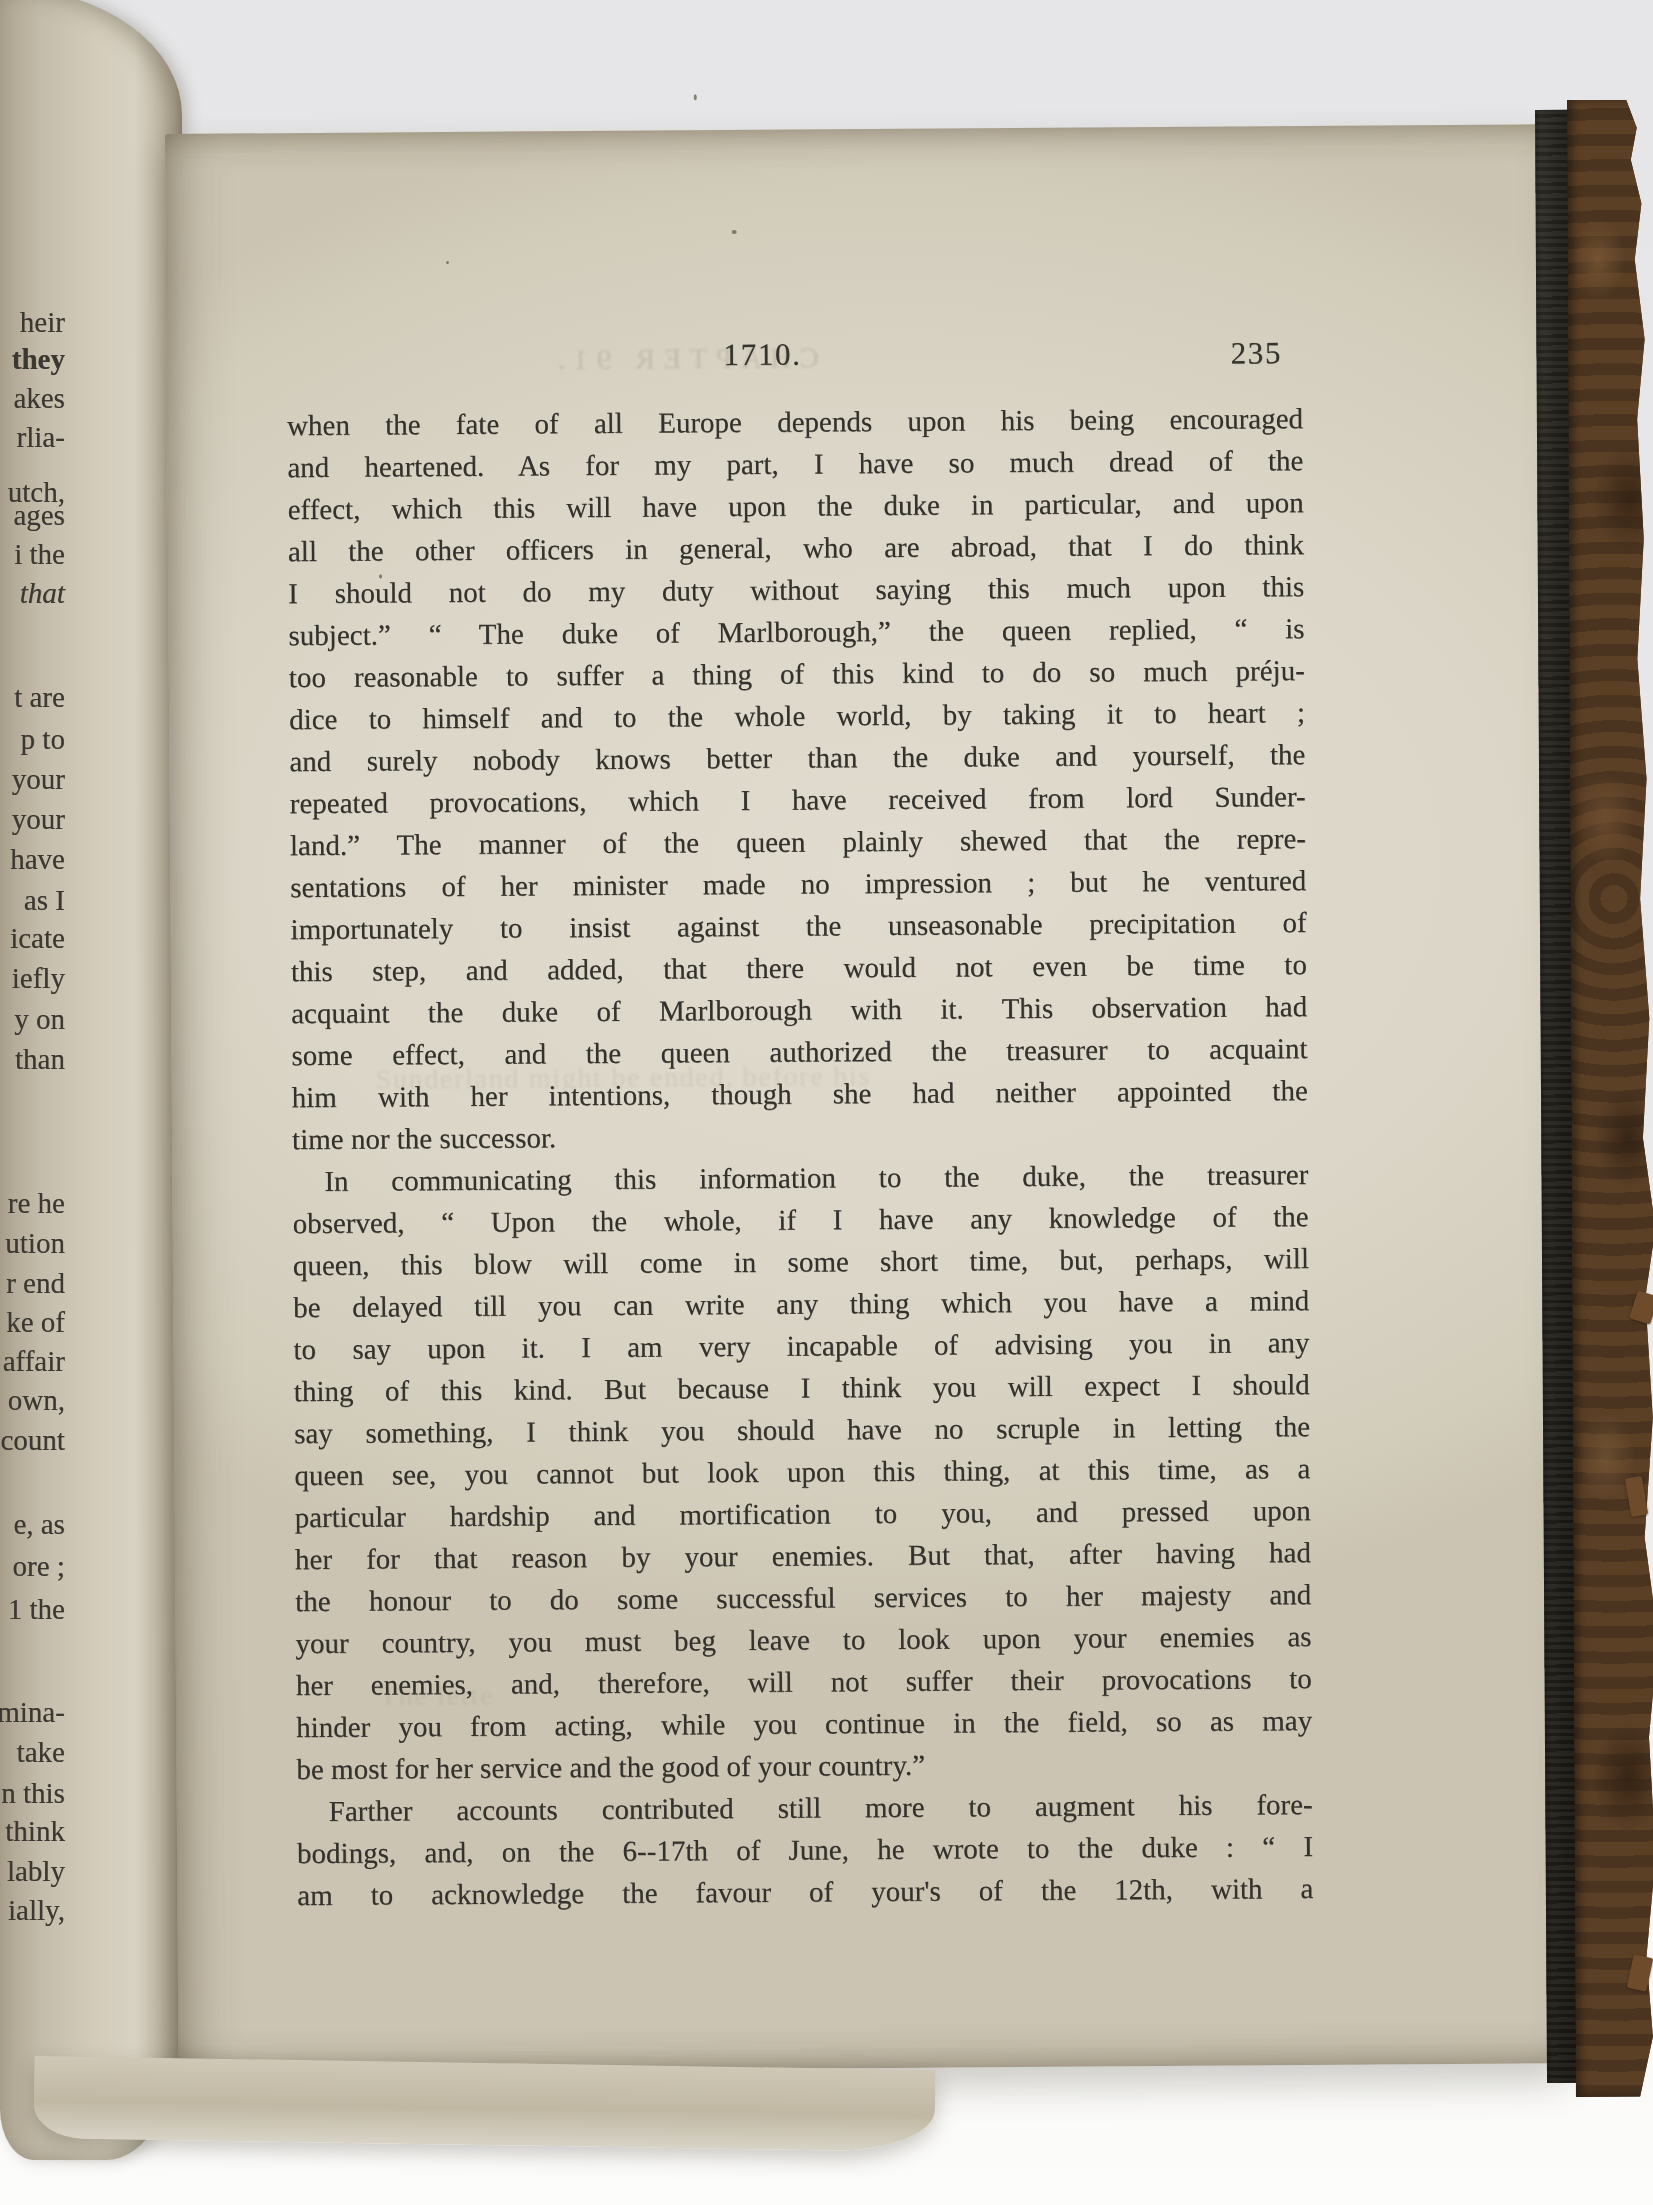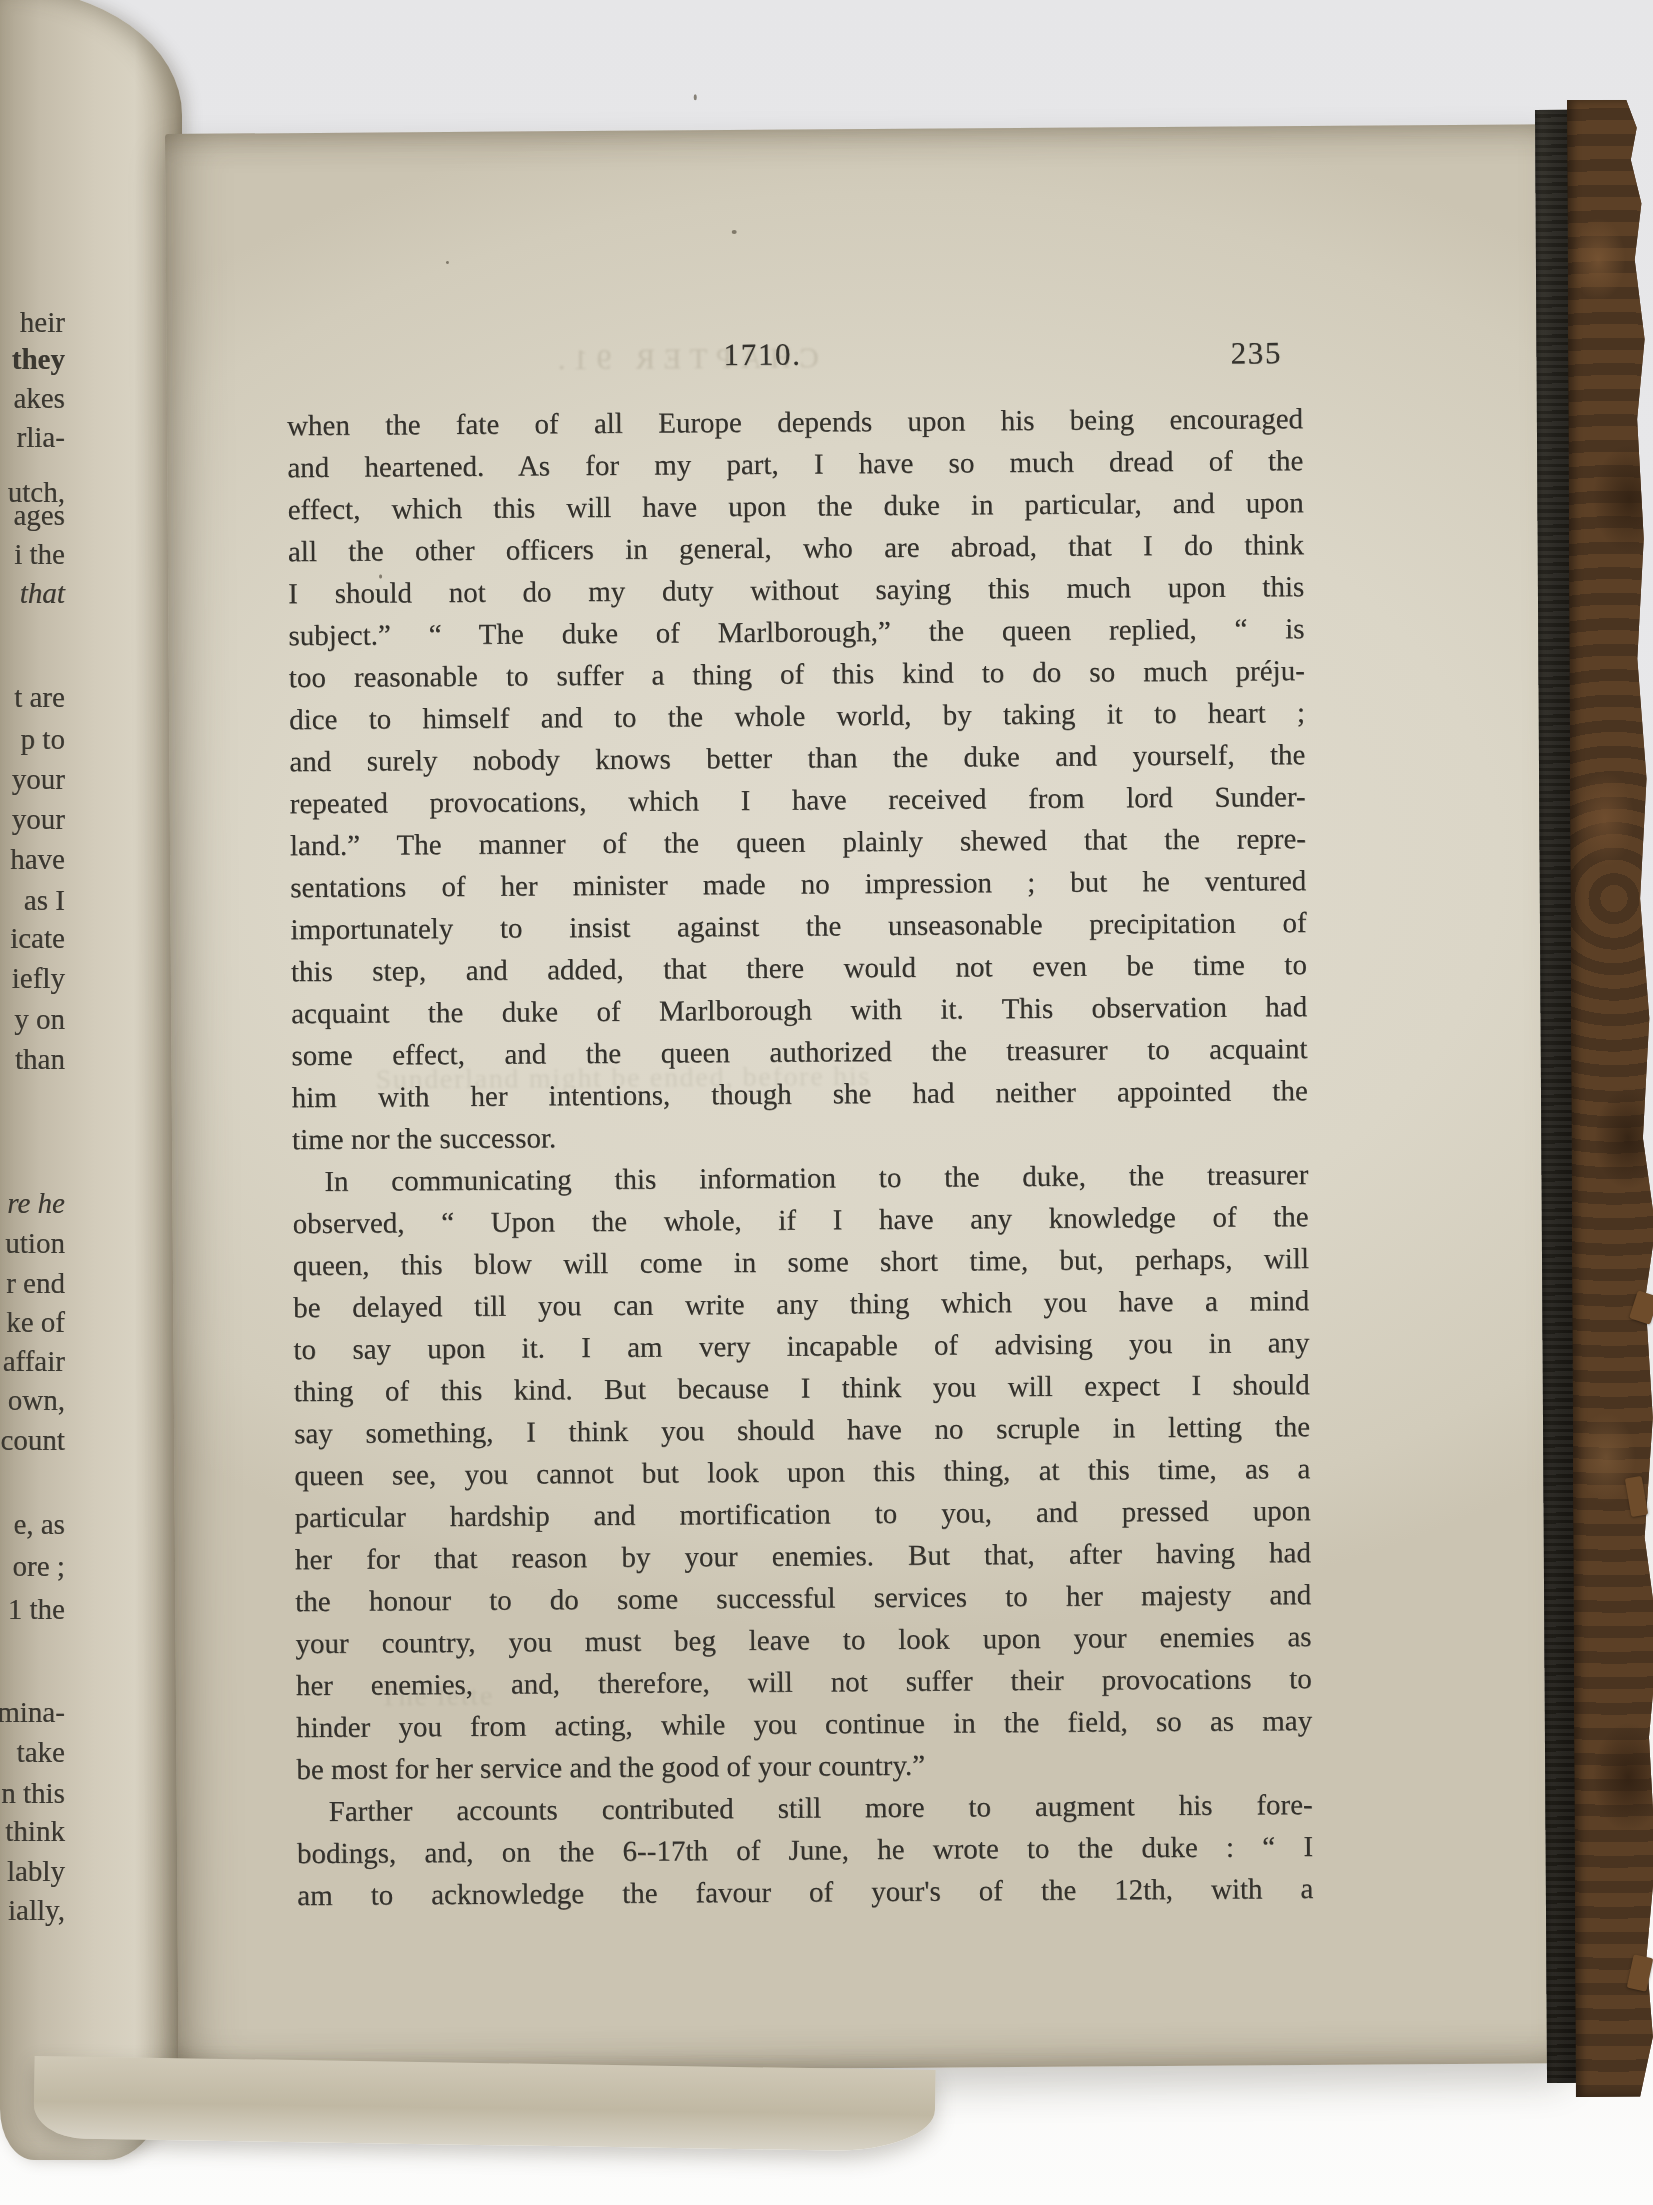--- a/index.html
+++ b/index.html
@@ -134,21 +134,21 @@
       <div class="frag" style="top: 680px;">t are</div>
       <div class="frag" style="top: 722px;">p to</div>
       <div class="frag" style="top: 762px;">your</div>
       <div class="frag" style="top: 802px;">your</div>
       <div class="frag" style="top: 842px;">have</div>
       <div class="frag" style="top: 883px;">as I</div>
       <div class="frag" style="top: 921px;">icate</div>
       <div class="frag" style="top: 961px;">iefly</div>
       <div class="frag" style="top: 1002px;">y on</div>
       <div class="frag" style="top: 1042px;">than</div>
-      <div class="frag" style="top: 1186px; font-style: italic;">re he</div>
+      <div class="frag" style="top: 1186px;">re he</div>
       <div class="frag" style="top: 1226px;">ution</div>
       <div class="frag" style="top: 1266px;">r end</div>
       <div class="frag" style="top: 1305px;">ke of</div>
       <div class="frag" style="top: 1344px;">affair</div>
       <div class="frag" style="top: 1383px;">own,</div>
       <div class="frag" style="top: 1423px;">count</div>
       <div class="frag" style="top: 1507px;">e, as</div>
       <div class="frag" style="top: 1549px;">ore ;</div>
       <div class="frag" style="top: 1592px;">1 the</div>
       <div class="frag" style="top: 1695px;">mina-</div>

